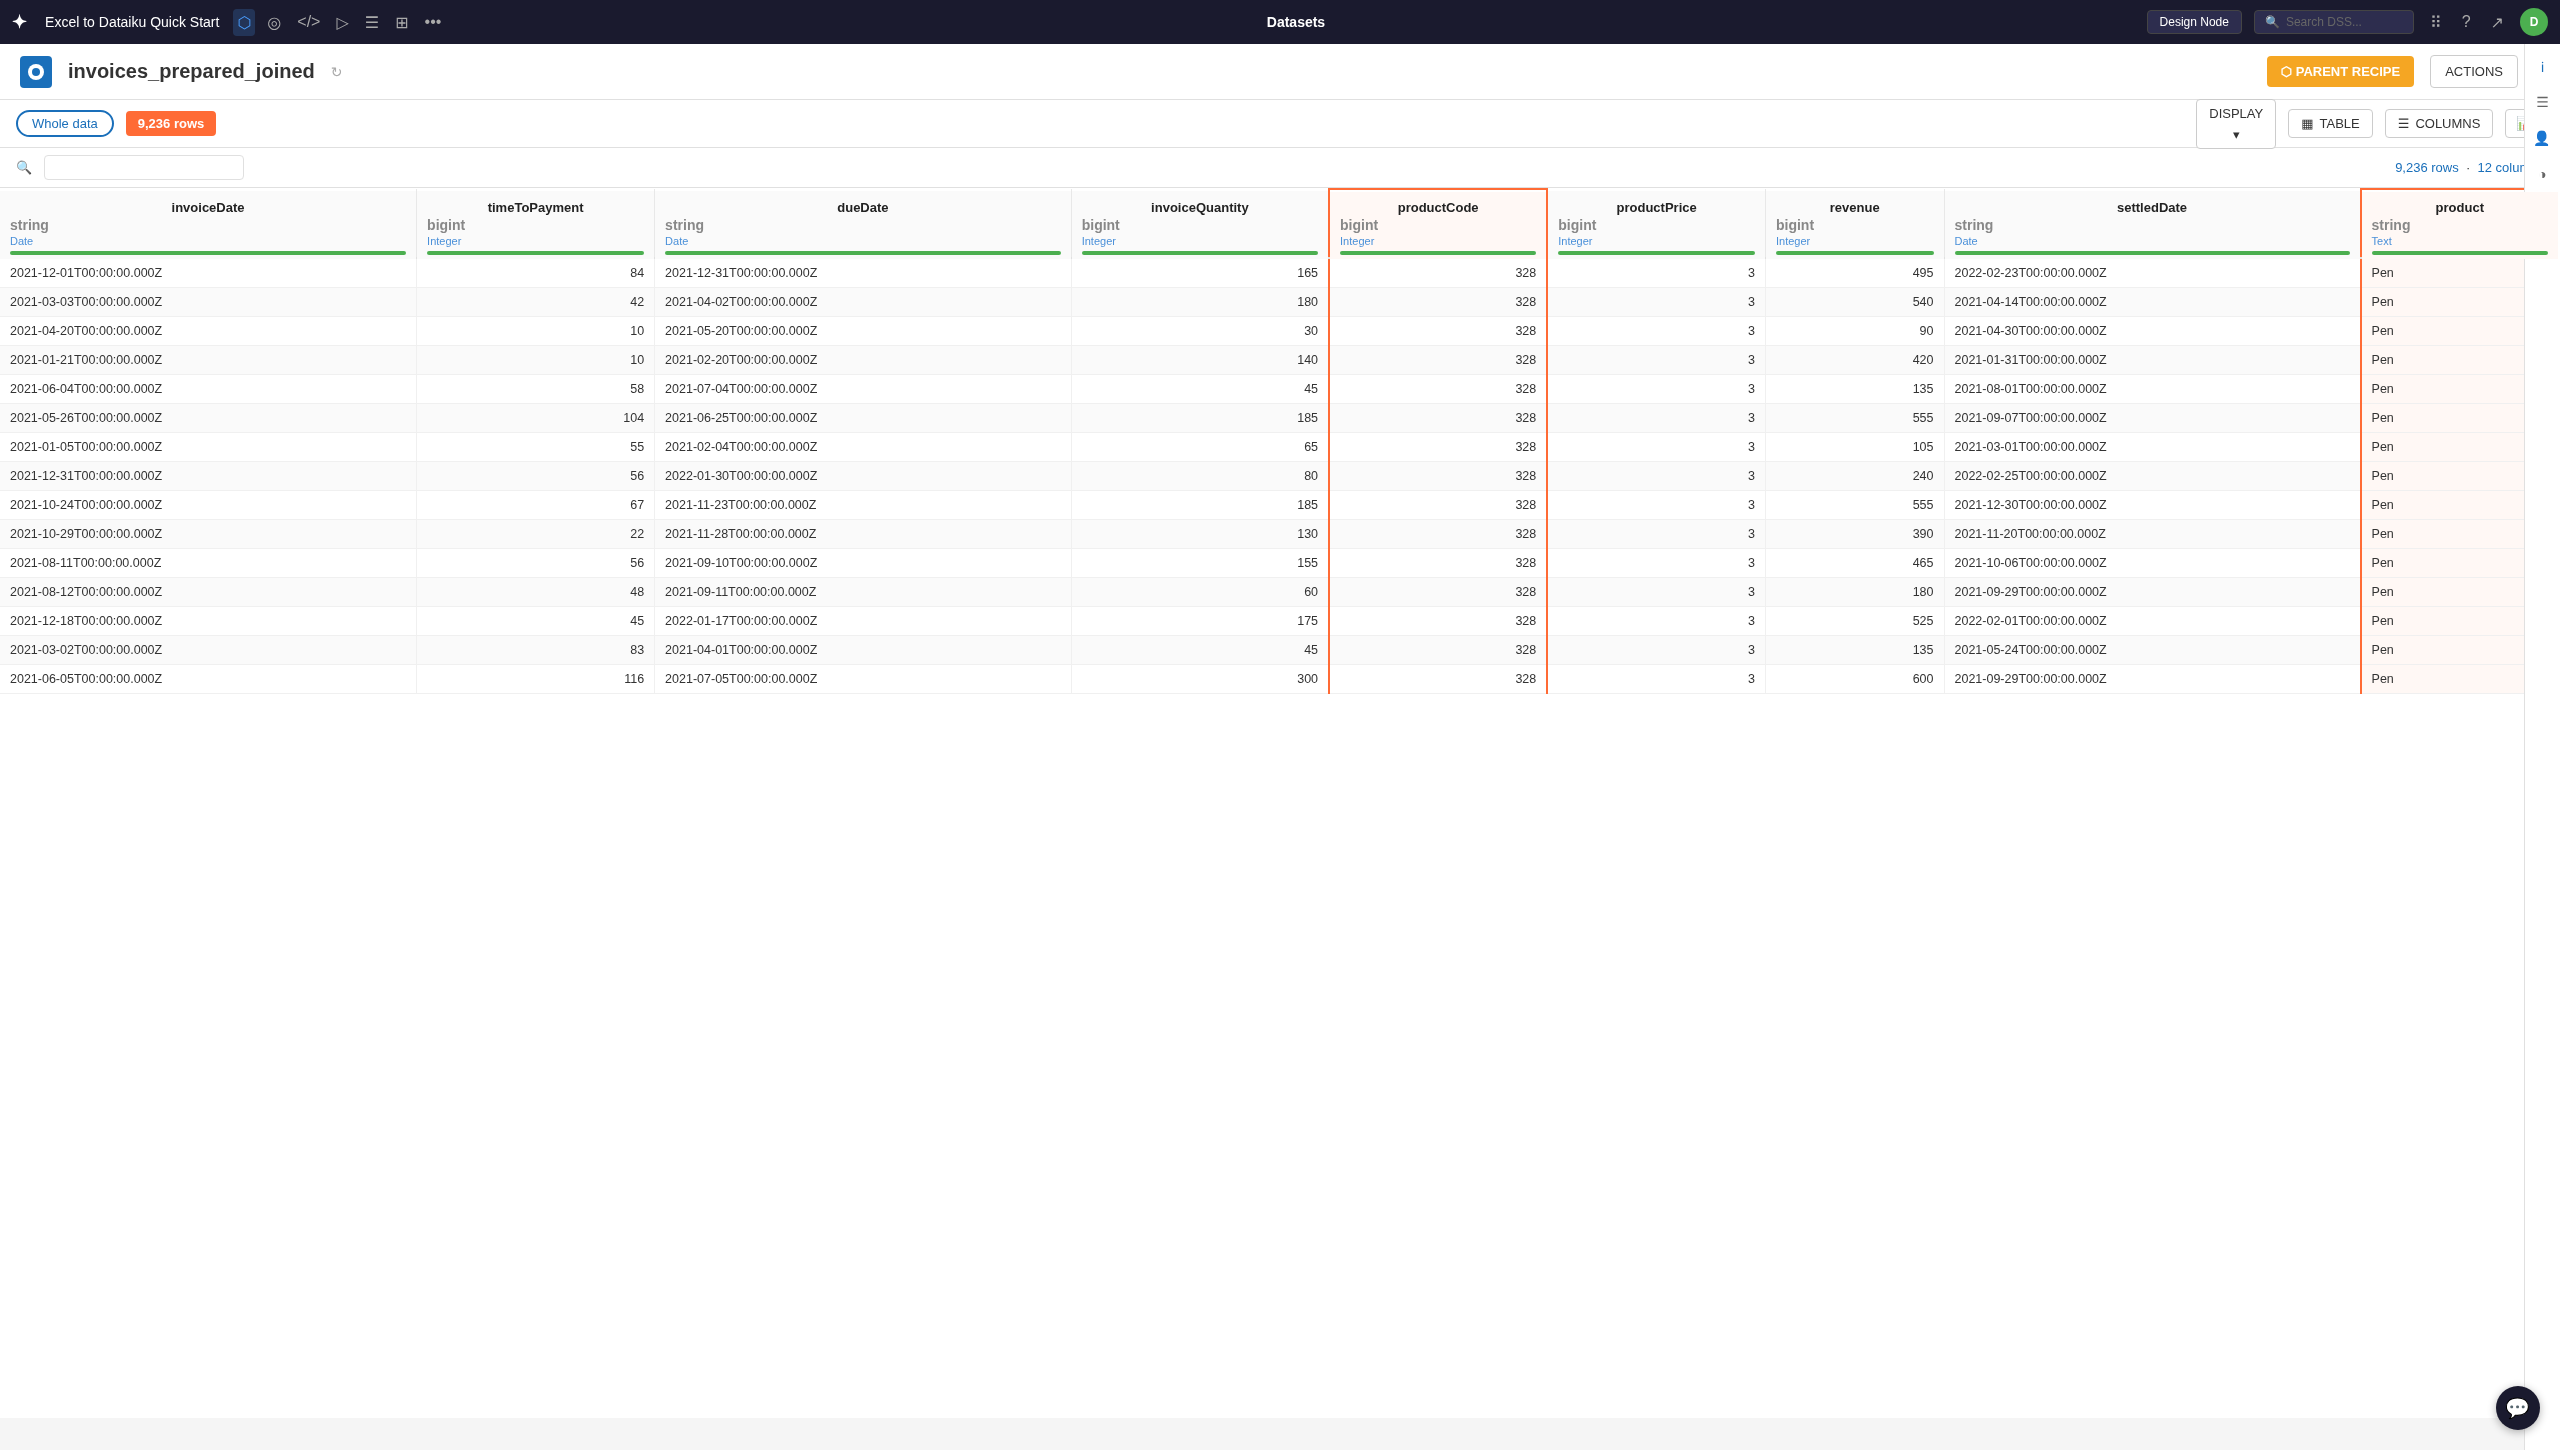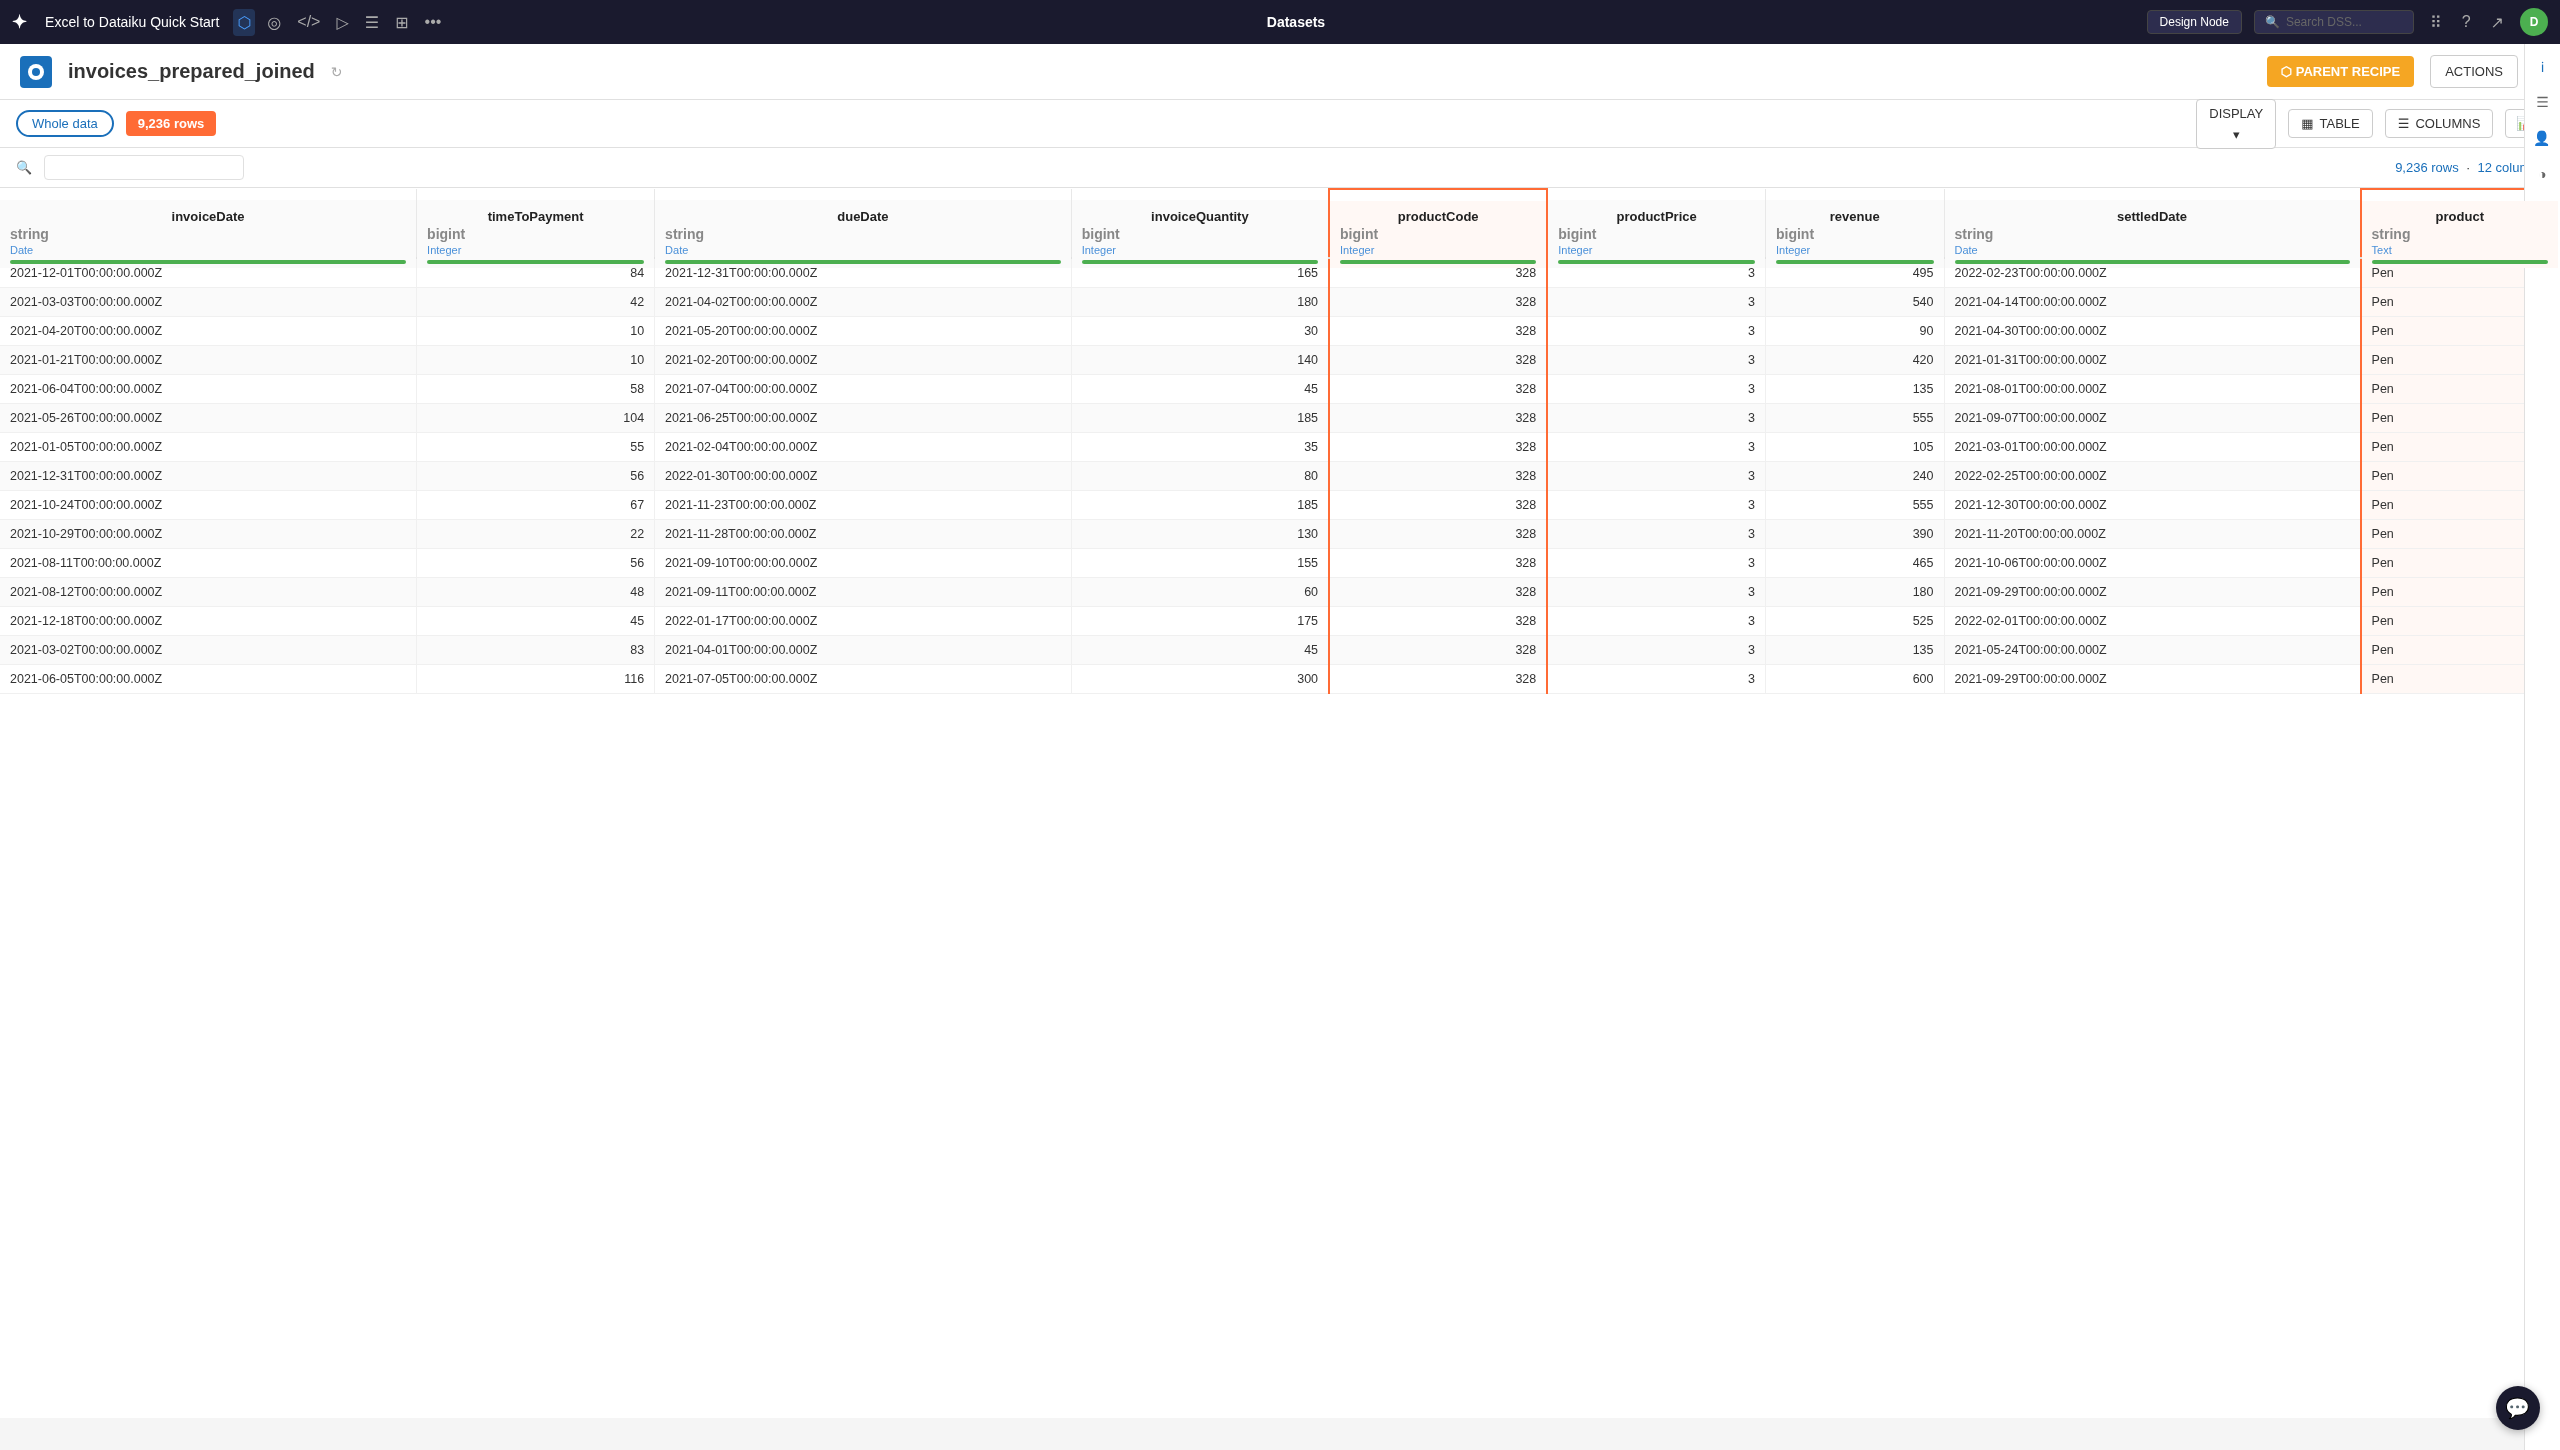--- a/index.html
+++ b/index.html
@@ -53,21 +53,21 @@
       display: flex; align-items: center; background: white; height: 40px; padding: 0 16px; border-bottom: 1px solid #e0e0e0; gap: 12px;
     }
     .search-input { border: 1px solid #e0e0e0; border-radius: 4px; padding: 4px 10px; font-size: 13px; width: 200px; color: #666; background: white; }
     .filter-spacer { flex: 1; }
     .row-col-info { font-size: 13px; color: #333; }
     .row-col-info span { color: #1a6fba; cursor: pointer; }
 
     
     .table-container { overflow-x: auto; overflow-y: auto; height: calc(100vh - 220px); background: white; }
     table { width: 100%; border-collapse: collapse; font-size: 12.5px; }
-    thead th { background: #fafafa; border-bottom: 2px solid #e0e0e0; border-right: 1px solid #e8e8e8; padding: 0; position: sticky; top: 12px; z-index: 10; }
+    thead th { background: #fafafa; border-bottom: 2px solid #e0e0e0; border-right: 1px solid #e8e8e8; padding: 0; position: sticky; top: 3px; z-index: 10; }
     .th-inner { padding: 8px 10px 0 10px; }
     .col-name { font-weight: 700; font-size: 13px; color: #222; }
     .col-type-row { display: flex; align-items: center; gap: 4px; padding: 2px 10px 0 10px; }
     .col-type { font-size: 14px; color: #888; }
     .col-meaning { font-size: 11px; color: #4a90d9; font-weight: 500; }
     .col-bar { height: 4px; background: #4CAF50; margin: 4px 0 0 0; border-radius: 2px; }
 
     tbody tr { border-bottom: 1px solid #f0f0f0; }
     tbody tr:nth-child(even) { background: #fafafa; }
     td { padding: 7px 10px; border-right: 1px solid #f0f0f0; color: #333; font-size: 12.5px; white-space: nowrap; }
@@ -339,21 +339,21 @@
           <td class="num" style="border-left: 2px solid rgb(255, 107, 53); border-right: 2px solid rgb(255, 107, 53);">328</td>
           <td class="num">3</td>
           <td class="num">555</td>
           <td>2021-09-07T00:00:00.000Z</td>
           <td style="border-left: 2px solid rgb(255, 107, 53); border-right: 2px solid rgb(255, 107, 53); background: rgb(255, 248, 245);">Pen</td>
         </tr>
         <tr>
           <td>2021-01-05T00:00:00.000Z</td>
           <td class="num">55</td>
           <td>2021-02-04T00:00:00.000Z</td>
-          <td class="num">35</td>
+          <td class="num">65</td>
           <td class="num" style="border-left: 2px solid rgb(255, 107, 53); border-right: 2px solid rgb(255, 107, 53);">328</td>
           <td class="num">3</td>
           <td class="num">105</td>
           <td>2021-03-01T00:00:00.000Z</td>
           <td style="border-left: 2px solid rgb(255, 107, 53); border-right: 2px solid rgb(255, 107, 53); background: rgb(255, 248, 245);">Pen</td>
         </tr>
         <tr>
           <td>2021-12-31T00:00:00.000Z</td>
           <td class="num">56</td>
           <td>2022-01-30T00:00:00.000Z</td>

